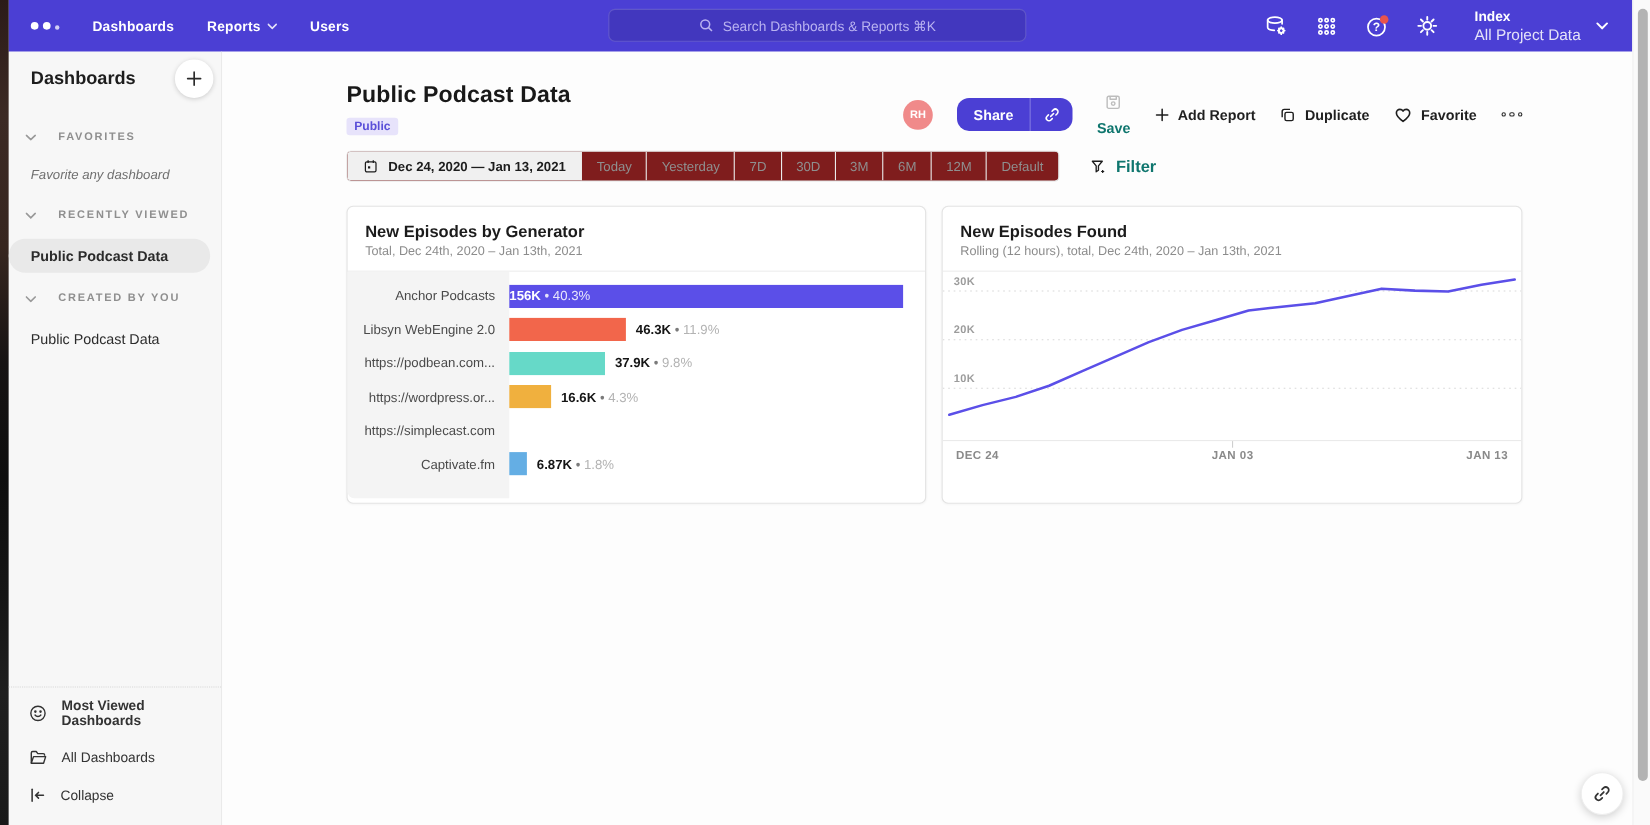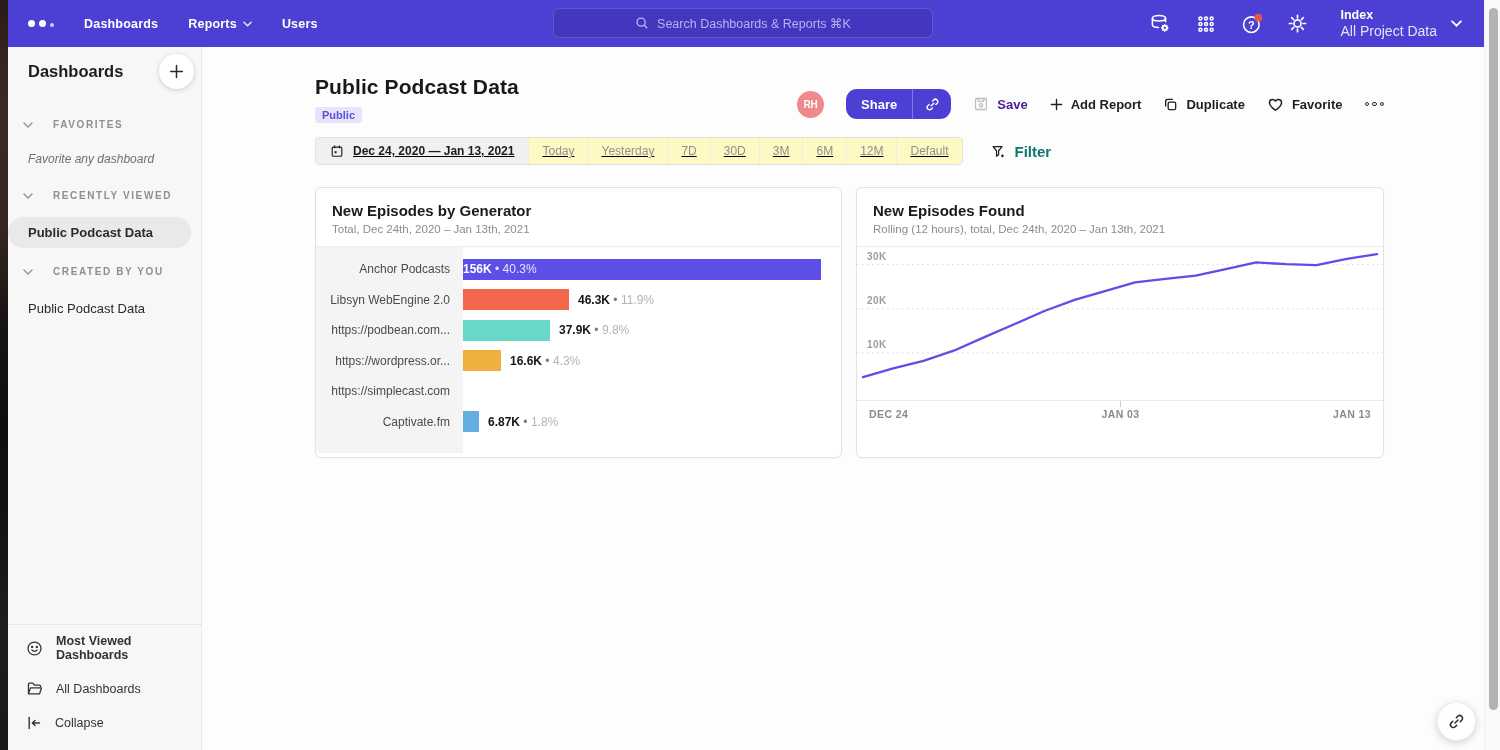--- a/index.html
+++ b/index.html
@@ -52,27 +52,27 @@
   .badge { position:absolute; left:0; top:60px; background:#E7E3FB; color:#5A4FD8; font-size:11px; font-weight:600;
     padding:2px 7px; border-radius:3px; }
   .actions { position:absolute; right:0; top:43px; height:28px; display:flex; align-items:center; gap:22px; }
   .avatar { width:27px; height:27px; border-radius:50%; background:#F08A8A; color:#fff; font-size:10px; font-weight:700;
     display:flex; align-items:center; justify-content:center; cursor:pointer; }
   .share-btn { display:flex; height:30px; background:#4B3FD4; border-radius:11px; overflow:hidden; cursor:pointer; border:none; }
   .share-main { color:#fff; font-size:13px; font-weight:700; padding:0 15px; display:flex; align-items:center;
     border-right:1px solid rgba(255,255,255,.3); }
   .share-link { width:38px; display:flex; align-items:center; justify-content:center; }
   .act-btn { display:flex; align-items:center; gap:8px; font-size:13px; font-weight:600; color:#1f1f1f; cursor:pointer; background:none; border:none; font-family:inherit; }
-  .act-btn.disabled { color:#4c1d95; cursor:default; }
+  .act-btn.disabled { color:#0f766e; cursor:default;flex-direction:column; }
   .more-dots { display:flex; gap:3px; cursor:pointer; padding:4px 0; }
   .more-dots i { width:4.5px; height:4.5px; border-radius:50%; border:1.4px solid #2b2b2b; display:block; }
 
   
   .datebar { position:absolute; left:0; top:90px; height:28px; display:flex; align-items:center; }
-  .seg-group { display:flex; height:28px; border:1px solid #E2E2E2; border-radius:4px; background:#fef9c3; overflow:hidden;text-decoration:underline; }
+  .seg-group { display:flex; height:28px; border:1px solid #E2E2E2; border-radius:4px; background:#7f1d1d; overflow:hidden; }
   .seg { display:flex; align-items:center; padding:0 13px; font-size:12px; color:#8f8f8f; border-right:1px solid #ECECEC; cursor:pointer; white-space:nowrap; }
   .seg:last-child { border-right:none; }
   .seg.range { background:#F0F0F0; color:#1c1c1c; font-weight:700; gap:9px; padding:0 14px; }
   .filter-btn { display:flex; align-items:center; gap:9px; margin-left:28px; font-size:15px; font-weight:700; color:#0f766e;
     background:none; border:none; cursor:pointer; font-family:inherit; }
 
   
   .cards { position:absolute; left:0; top:140px; width:1069px; display:flex; gap:14px; }
   .card { background:#fff; border:1px solid #E3E3E3; border-radius:6px; box-shadow:0 1px 2px rgba(0,0,0,.03); height:271px; }
   .card.c1 { width:527px; } .card.c2 { width:528px; }

